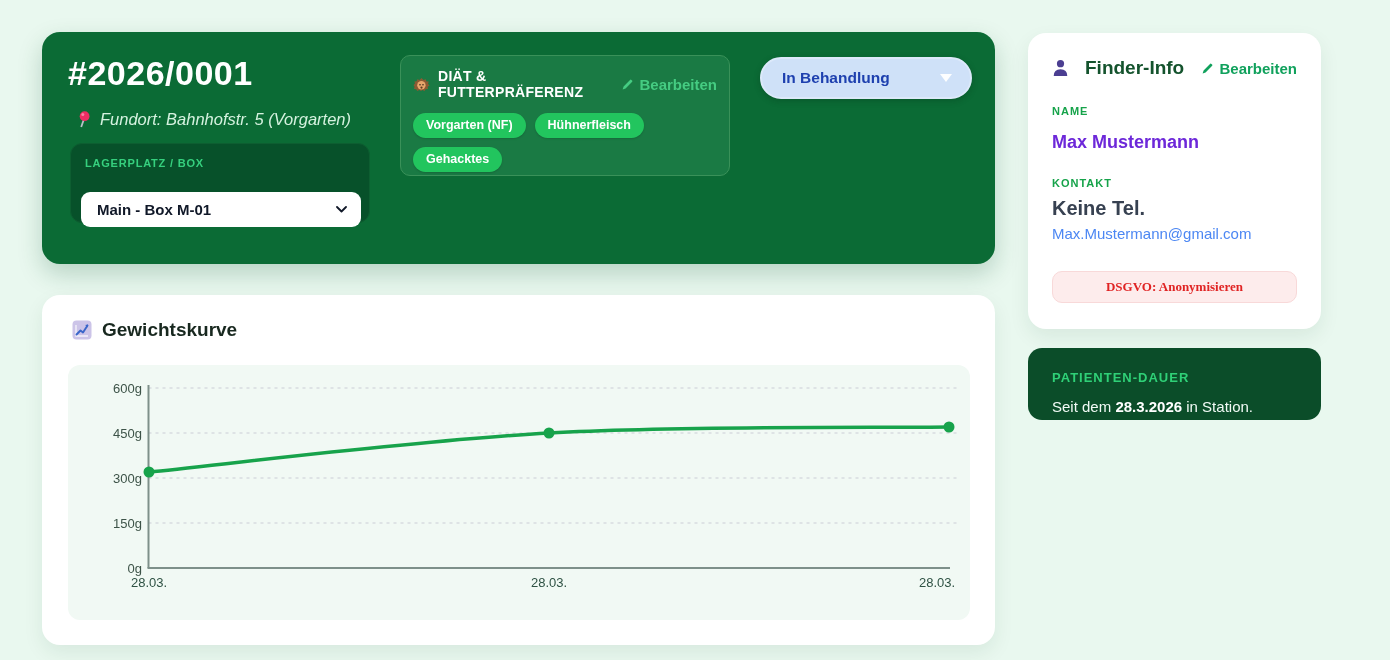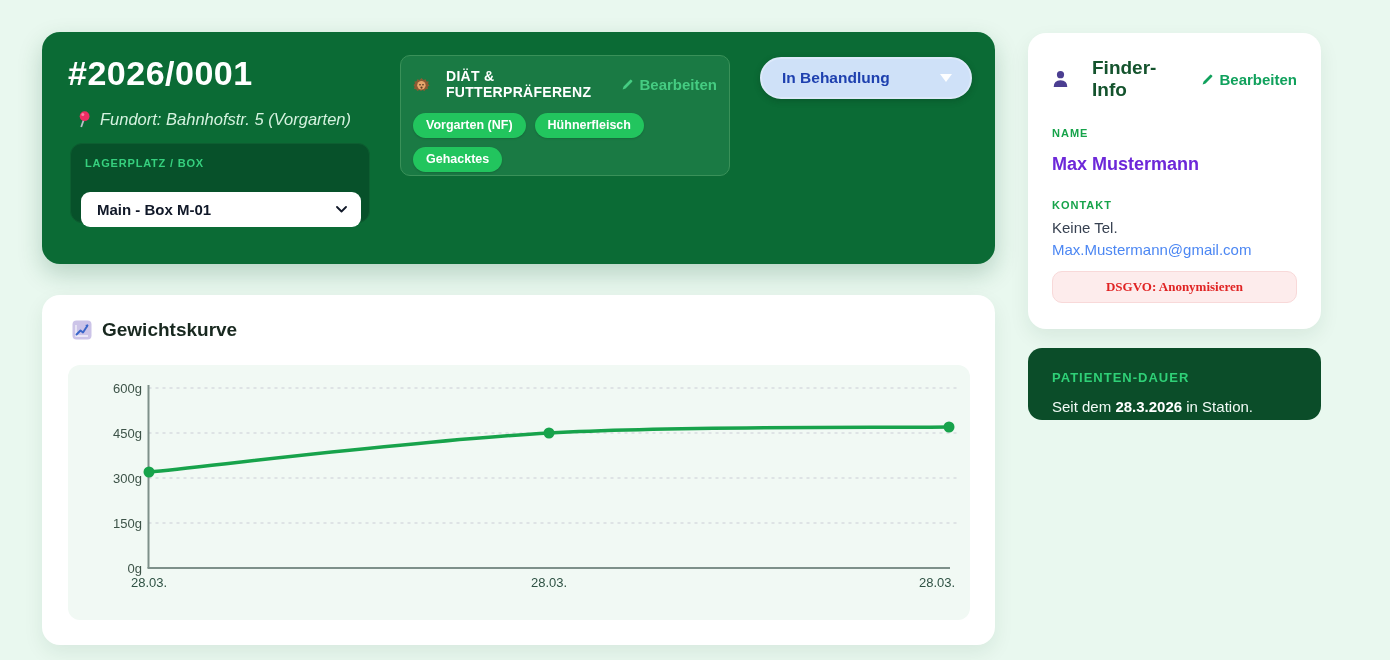--- a/index.html
+++ b/index.html
@@ -40,21 +40,21 @@
     font-size: 15px; font-weight: 800; color: #101828;
   }
   .lager-select .chev { margin-left: auto; display: flex; }
 
   
   .diet-box {
     position: absolute; left: 358px; top: 23px; width: 330px; height: 121px;
     background: #1a7a44; border: 1px solid #3a9159; border-radius: 10px;
     padding: 12px;
   }
-  .diet-header { display: flex; align-items: center; gap: 16px; }
+  .diet-header { display: flex; align-items: center; gap: 8px; }
   .diet-title { font-size: 14px; font-weight: 800; color: #ffffff; letter-spacing: 0.3px; }
   .edit-link { display: inline-flex; align-items: center; gap: 5px; cursor: pointer; margin-left: auto; }
   .edit-link .edit-text { font-size: 15px; font-weight: 700; color: #45cc82; }
   .tag-wrap { display: flex; flex-wrap: wrap; gap: 9px; margin-top: 13px; max-width: 250px; }
   .tag {
     background: #22c55e; color: #ffffff; font-size: 12.5px; font-weight: 800;
     padding: 5px 13px 6px; border-radius: 999px; white-space: nowrap;
     box-shadow: 0 1px 2px rgba(0,0,0,0.15);
   }
 
@@ -68,28 +68,28 @@
   }
   .status-text { font-size: 15.5px; font-weight: 800; color: #1e40af; }
   .status-arrow {
     margin-left: auto; width: 0; height: 0;
     border-left: 6px solid transparent; border-right: 6px solid transparent;
     border-top: 8px solid rgba(255,255,255,0.95);
   }
 
   
   .finder-card { left: 1028px; top: 33px; width: 293px; height: 296px; background: #ffffff; padding: 24px; }
-  .finder-header { display: flex; align-items: center; gap: 23px; }
+  .finder-header { display: flex; align-items: center; gap: 16px; }
   .finder-title { font-size: 19px; font-weight: 800; color: #14532d; }
   .finder-header .edit-link .edit-text { color: #10a15c; }
   .mini-label { font-size: 11px; font-weight: 800; color: #16a34a; letter-spacing: 1px; }
   .finder-name { margin-top: 15px; font-size: 18px; font-weight: 700; color: #6d28d9; }
   .sect-name { margin-top: 26px; }
   .sect-kontakt { margin-top: 24px; }
-  .contact-phone { margin-top: 8px; font-size: 15px; color: #374151; }
+  .contact-phone { margin-top: 8px; font-size: 20px; color: #374151; font-weight: bold; }
   .contact-email { margin-top: 5px; font-size: 15px; color: #4c87f3; cursor: pointer; }
   .dsgvo-btn {
     position: absolute; left: 24px; right: 24px; top: 238px; height: 32px;
     background: #fdecec; border: 1px solid #f8d9d9; border-radius: 10px; cursor: pointer;
     display: flex; align-items: center; justify-content: center;
     font-size: 13px; font-weight: 800; color: #e02424; font-family: Liberation Serif, serif;
   }
 
   
   .duration-card { left: 1028px; top: 348px; width: 293px; height: 72px; background: #0b4d29; border-radius: 14px; padding: 22px 24px; }

